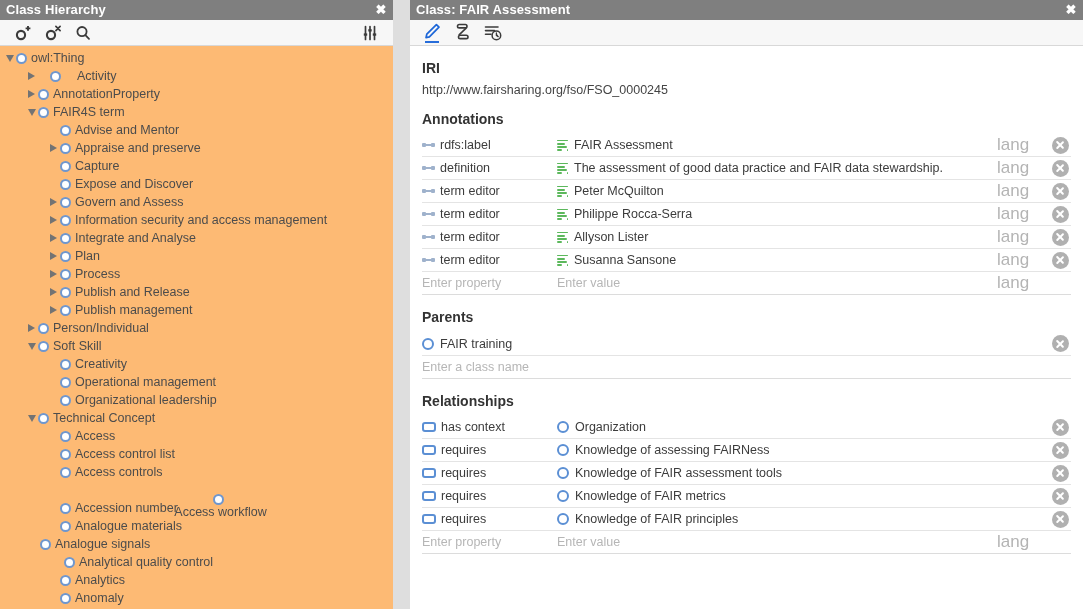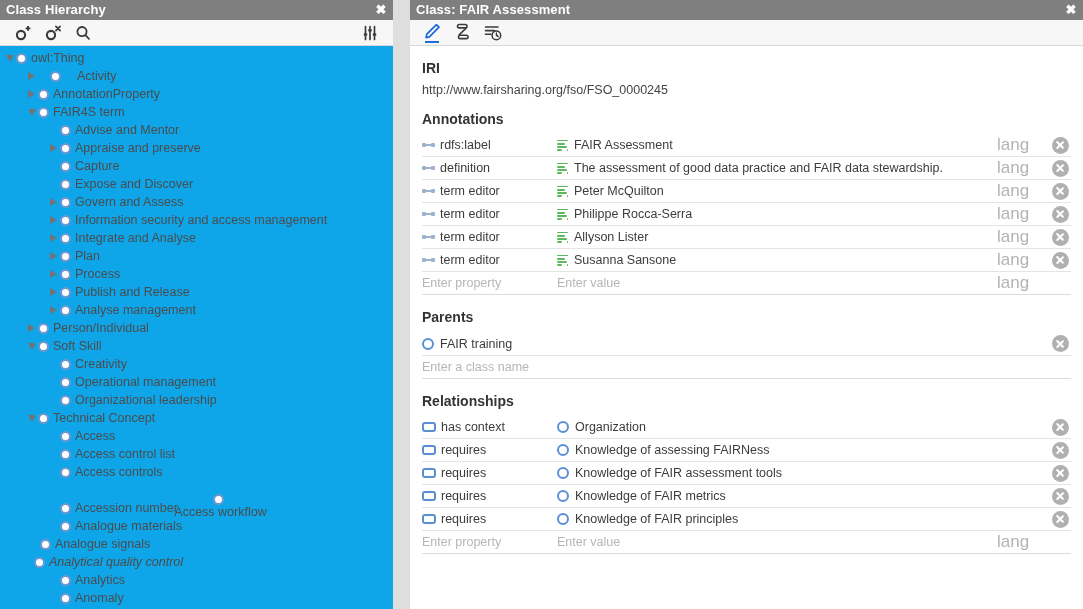--- a/index.html
+++ b/index.html
@@ -31,21 +31,21 @@
   }
   .tb-btn {
     width: 30px; height: 24px; display: flex; align-items: center;
     justify-content: center; cursor: pointer;
   }
   .tb-right { margin-left: auto; }
 
   
   .left-panel { width: 393px; border-right: 0; }
   .tree {
-    flex: 1; overflow: hidden; background: #0ea5e9;
+    flex: 1; overflow: hidden; background: #fdba74;
     padding-top: 3px; position: relative;
   }
   .tree-row {
     display: flex; align-items: center; height: 18px;
     font-size: 12.5px; color: #4c4c4c; white-space: nowrap; cursor: pointer;
   }
   .twisty {
     width: 13px; height: 18px; flex: 0 0 13px; display: flex;
     align-items: center; justify-content: center; cursor: pointer;
   }
@@ -295,21 +295,21 @@
             <i></i>
           </span>
           <span class="cls-dot"></span>
           <span class="tree-label">Publish and Release</span>
         </div>
         <div class="tree-row" style="padding-left: 47px;">
           <span class="twisty closed">
             <i></i>
           </span>
           <span class="cls-dot"></span>
-          <span class="tree-label">Analyse management</span>
+          <span class="tree-label">Publish management</span>
         </div>
         <div class="tree-row" style="padding-left: 25px;">
           <span class="twisty closed">
             <i></i>
           </span>
           <span class="cls-dot"></span>
           <span class="tree-label">Person/Individual</span>
         </div>
         <div class="tree-row" style="padding-left: 25px;">
           <span class="twisty open">
@@ -368,21 +368,21 @@
         <div class="tree-row" style="padding-left: 47px;">
           <span class="twisty leaf"></span>
           <span class="cls-dot"></span>
           <span class="tree-label">Analogue materials</span>
         </div>
         <div class="tree-row" style="padding-left: 27px;">
           <span class="twisty leaf"></span>
           <span class="cls-dot"></span>
           <span class="tree-label">Analogue signals</span>
         </div>
-        <div class="tree-row" style="padding-left: 21px; font-style: italic;">
+        <div class="tree-row" style="padding-left: 51px;">
           <span class="twisty leaf"></span>
           <span class="cls-dot"></span>
           <span class="tree-label">Analytical quality control</span>
         </div>
         <div class="tree-row" style="padding-left: 47px;">
           <span class="twisty leaf"></span>
           <span class="cls-dot"></span>
           <span class="tree-label">Analytics</span>
         </div>
         <div class="tree-row" style="padding-left: 47px;">

